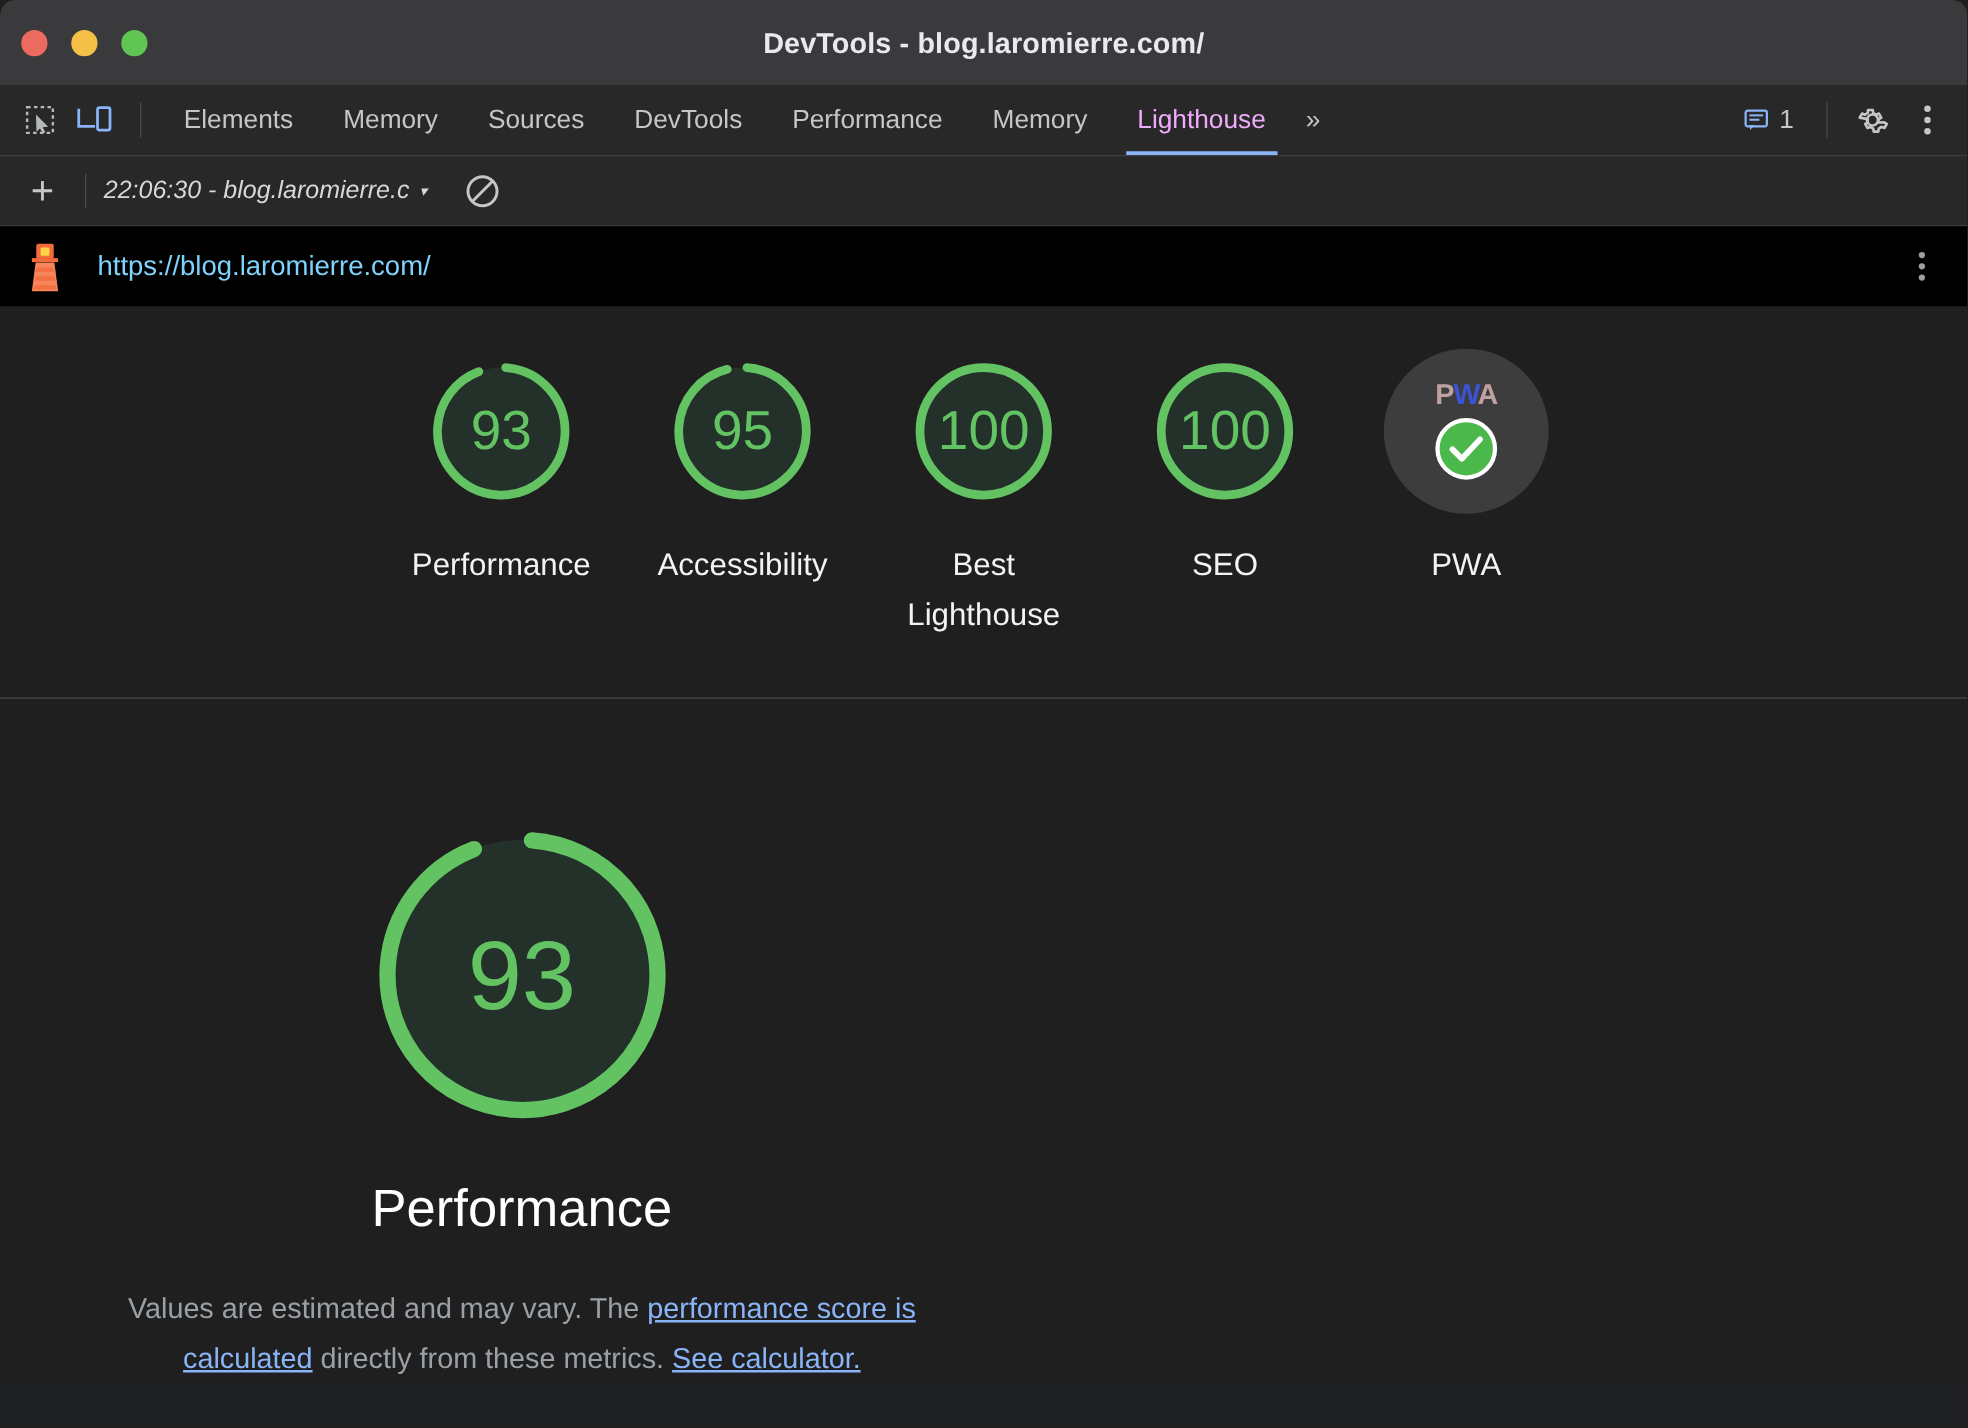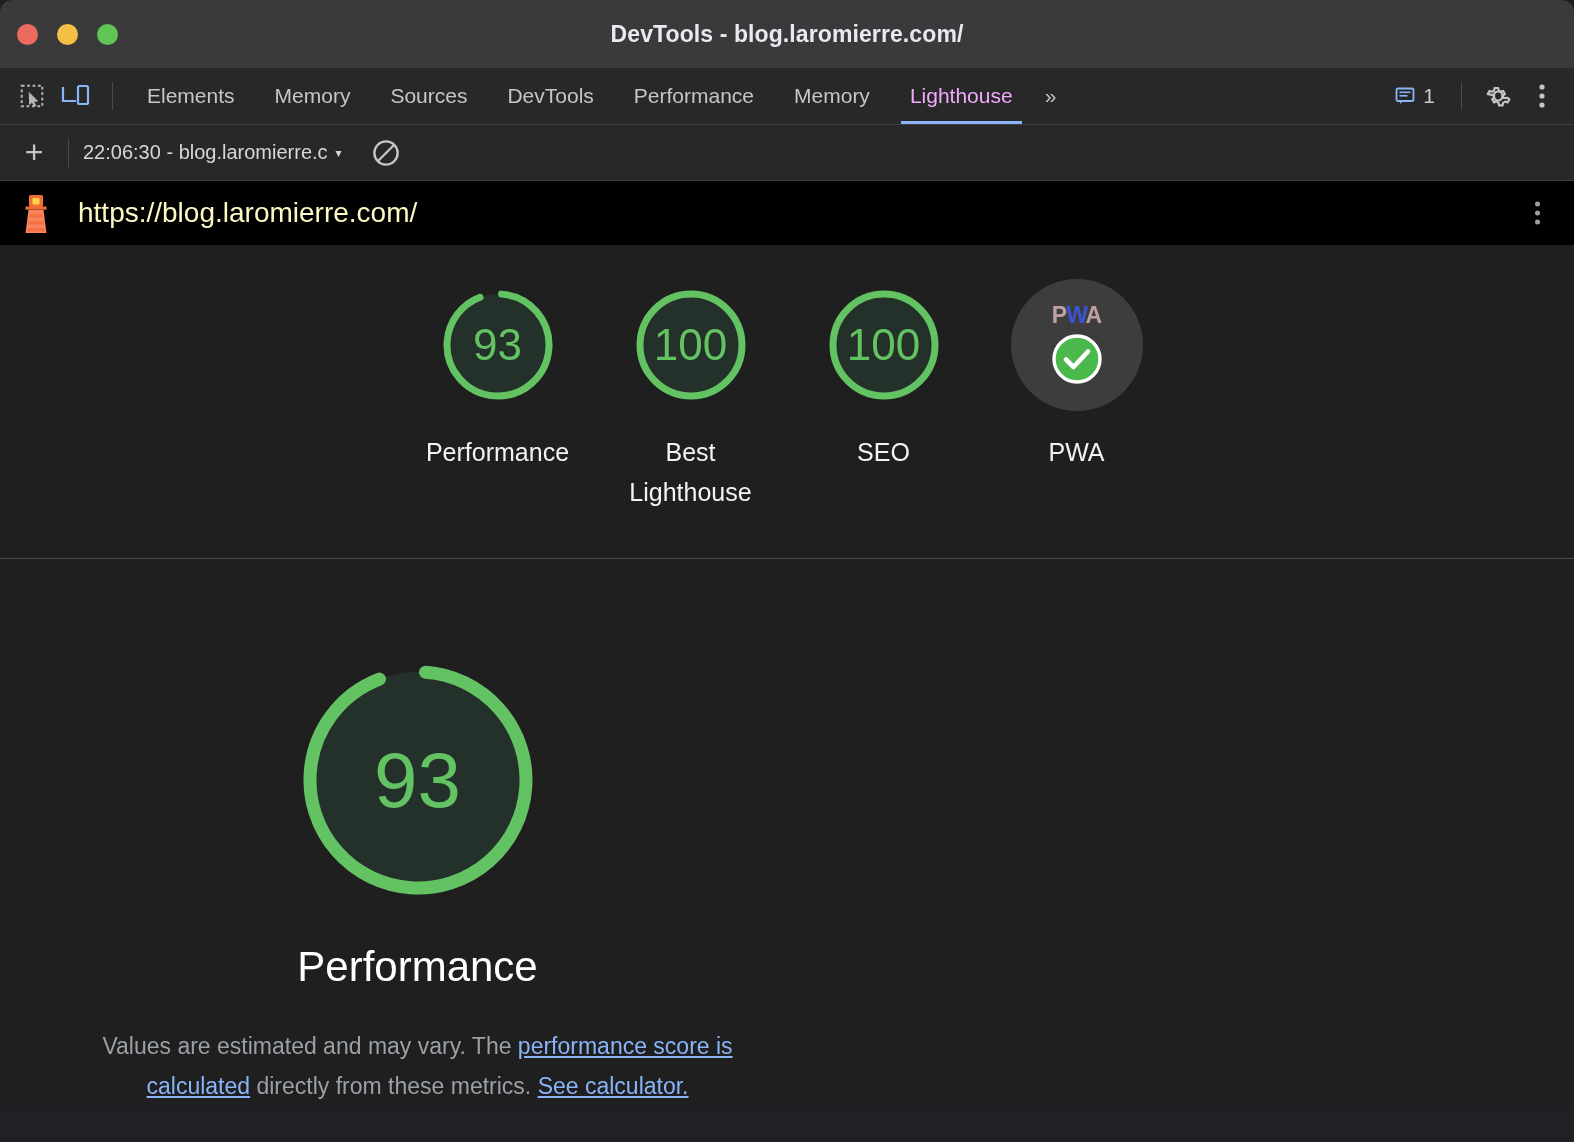--- a/index.html
+++ b/index.html
@@ -102,42 +102,43 @@
   .plus-btn {
     width: 40px; height: 40px;
     display: flex; align-items: center; justify-content: center;
     color: #c4c7c5; font-size: 32px; font-weight: 300;
     cursor: pointer;
   }
   .run-select {
     display: flex; align-items: center; gap: 8px;
     color: #d6d7d8; font-size: 20px;
     cursor: pointer;
+    font-style: italic;
   }
   .caret { font-size: 12px; color: #d6d7d8; }
   .clear-btn {
     margin-left: 26px;
     width: 36px; height: 36px;
     display: flex; align-items: center; justify-content: center;
     cursor: pointer;
   }
 
   
   .url-bar {
     height: 64px;
     background: #000;
     display: flex; align-items: center;
     padding: 0 20px 0 16px;
     position: relative;
   }
   .lh-logo { width: 40px; height: 44px; }
   .url-text {
     margin-left: 22px;
-    color: #fef9c3;
-    font-size: 28px;
+    color: #7dd3fc;
+    font-size: 22px;
   }
   .kebab {
     position: absolute; right: 34px; top: 50%;
     transform: translateY(-50%);
     display: flex; flex-direction: column; gap: 4px;
     cursor: pointer;
   }
   .kebab i { width: 5px; height: 5px; border-radius: 50%; background: #9aa0a6; display:block;}
 
   
@@ -329,20 +330,30 @@
         <div class="gauge">
           <svg width="132" height="132" viewBox="0 0 132 132">
             <circle cx="66" cy="66" r="51" fill="#23312a"></circle>
             <circle cx="66" cy="66" r="51" fill="none" stroke="#63c363" stroke-width="7" stroke-linecap="round" stroke-dasharray="298 322" transform="rotate(4 66 66)"></circle>
           </svg>
           <div class="gauge-num">93</div>
         </div>
         <div class="score-label">Performance</div>
       </div>
 
+      <div class="score-item">
+        <div class="gauge">
+          <svg width="132" height="132" viewBox="0 0 132 132">
+            <circle cx="66" cy="66" r="51" fill="#23312a"></circle>
+            <circle cx="66" cy="66" r="51" fill="none" stroke="#63c363" stroke-width="7" stroke-linecap="round" stroke-dasharray="304 322" transform="rotate(4 66 66)"></circle>
+          </svg>
+          <div class="gauge-num">95</div>
+        </div>
+        <div class="score-label">Accessibility</div>
+      </div>
 
       <div class="score-item">
         <div class="gauge">
           <svg width="132" height="132" viewBox="0 0 132 132">
             <circle cx="66" cy="66" r="51" fill="#23312a"></circle>
             <circle cx="66" cy="66" r="51" fill="none" stroke="#63c363" stroke-width="7"></circle>
           </svg>
           <div class="gauge-num">100</div>
         </div>
         <div class="score-label">Best Lighthouse</div>

